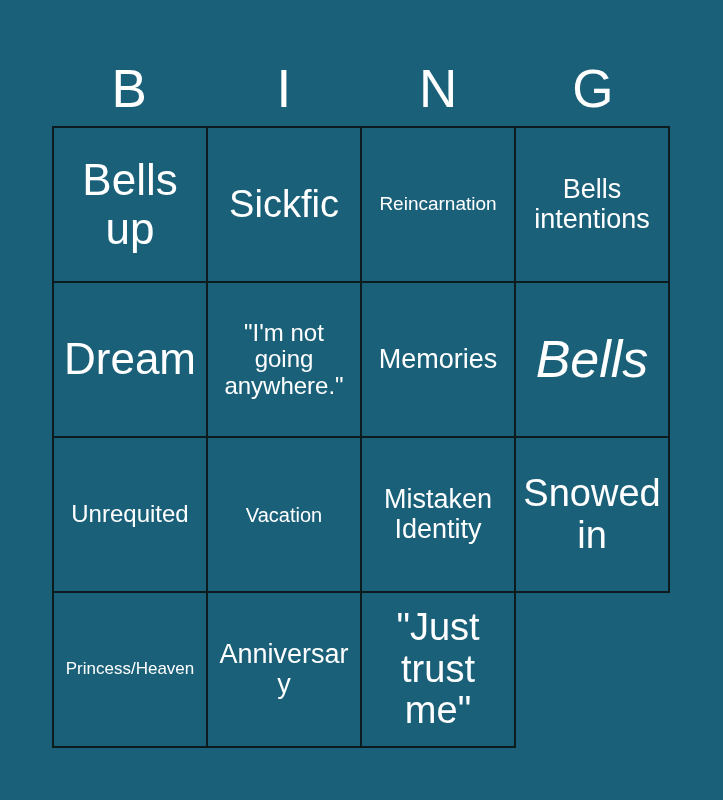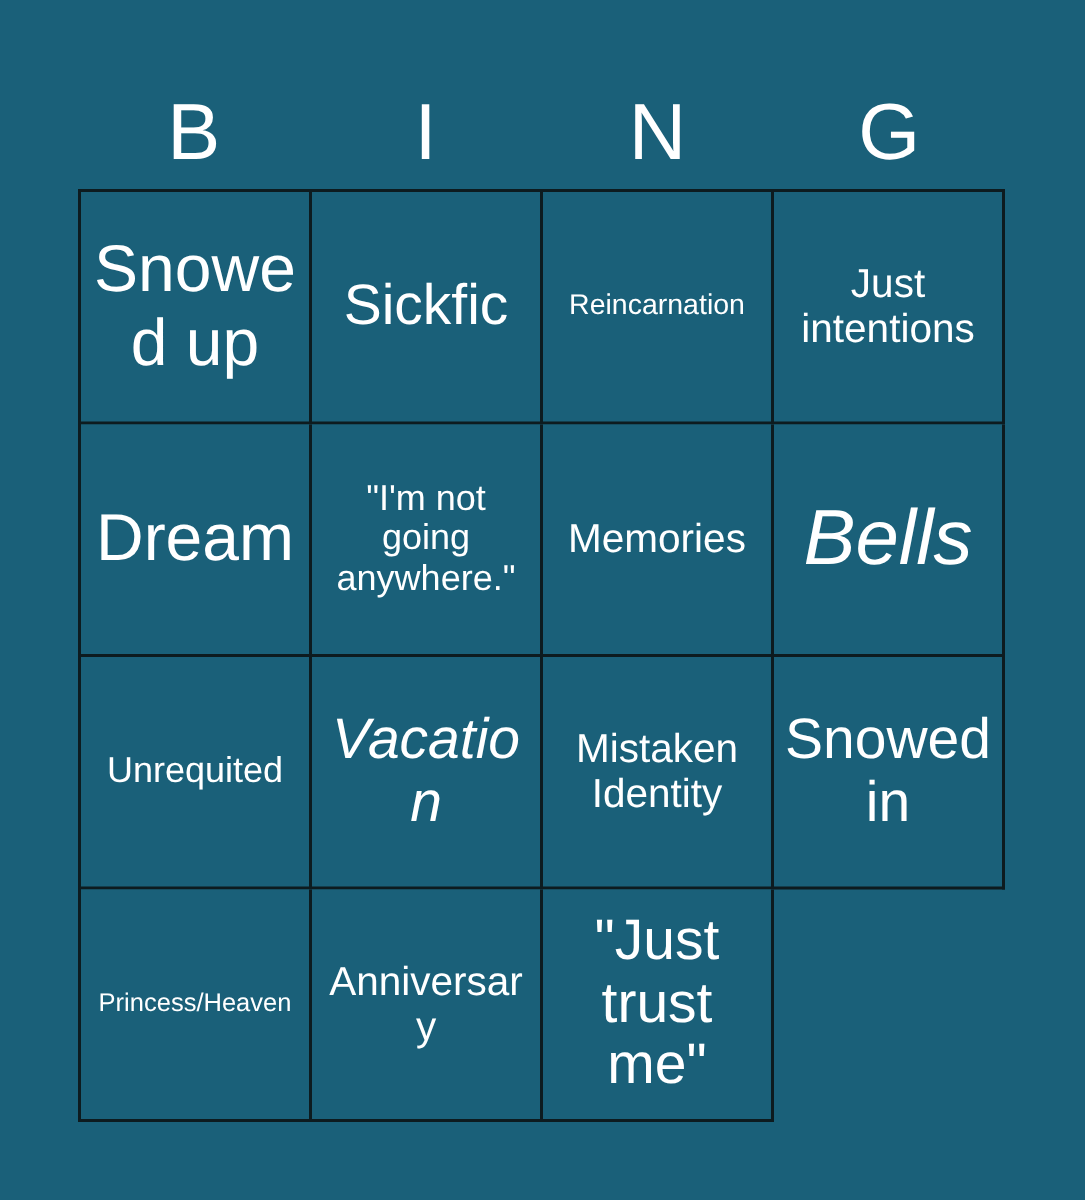--- a/index.html
+++ b/index.html
@@ -79,51 +79,51 @@
     font-weight: 400;
     word-wrap: break-word;
     width: 100%;
     user-select: none;
   }
 
   
   .sz-xxl { font-size: 52px; font-style: italic; }
   .sz-xl  { font-size: 44px; }
   .sz-l   { font-size: 38px; }
-  .sz-m   { font-size: 38px; font-style: italic; }
+  .sz-m   { font-size: 20px; }
   .sz-s   { font-size: 27px; }
   .sz-xs  { font-size: 24px; }
   .sz-xxs { font-size: 19px; }
   .sz-tiny{ font-size: 17px; }
 </style>
 </head>
 <body>
 
 <div id="bingo-card">
 
   <div id="bingo-header">
     <div class="header-letter">B</div>
     <div class="header-letter">I</div>
     <div class="header-letter">N</div>
     <div class="header-letter">G</div>
   </div>
 
   <div id="bingo-grid">
 
     <div class="bingo-cell">
-      <span class="cell-text sz-xl">Snowed up</span>
+      <span class="cell-text sz-xl">Bells up</span>
     </div>
     <div class="bingo-cell">
       <span class="cell-text sz-l">Sickfic</span>
     </div>
     <div class="bingo-cell">
       <span class="cell-text sz-xxs">Reincarnation</span>
     </div>
     <div class="bingo-cell">
-      <span class="cell-text sz-s">Just intentions</span>
+      <span class="cell-text sz-s">Bells intentions</span>
     </div>
 
     <div class="bingo-cell">
       <span class="cell-text sz-xl">Dream</span>
     </div>
     <div class="bingo-cell">
       <span class="cell-text sz-xs">"I'm not going anywhere."</span>
     </div>
     <div class="bingo-cell">
       <span class="cell-text sz-s">Memories</span>

